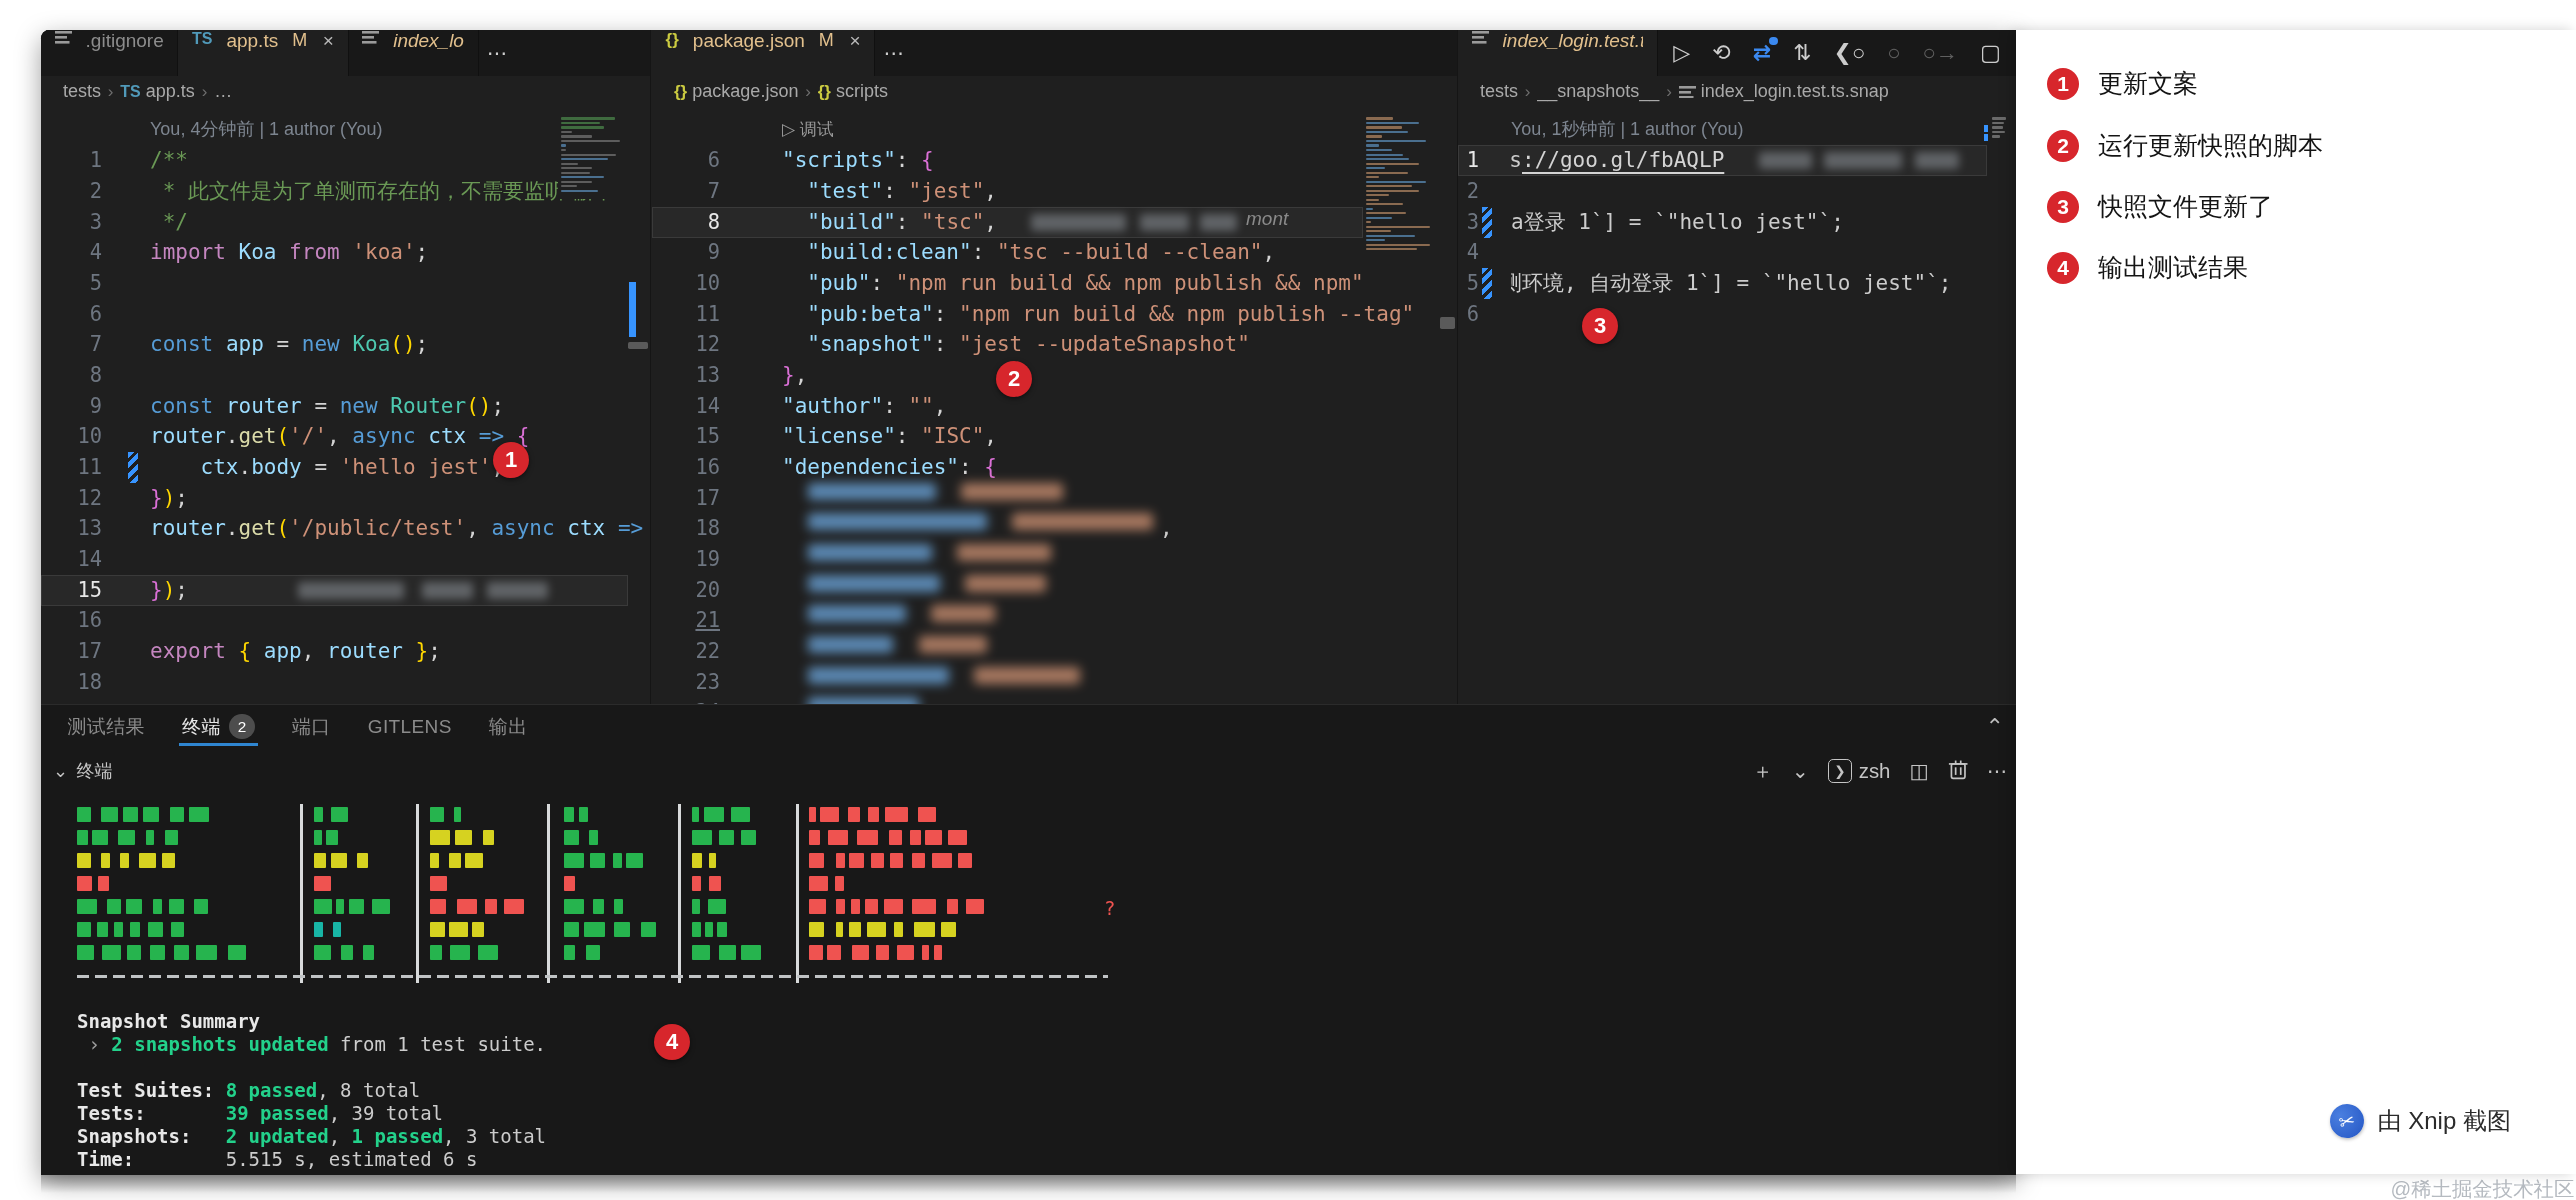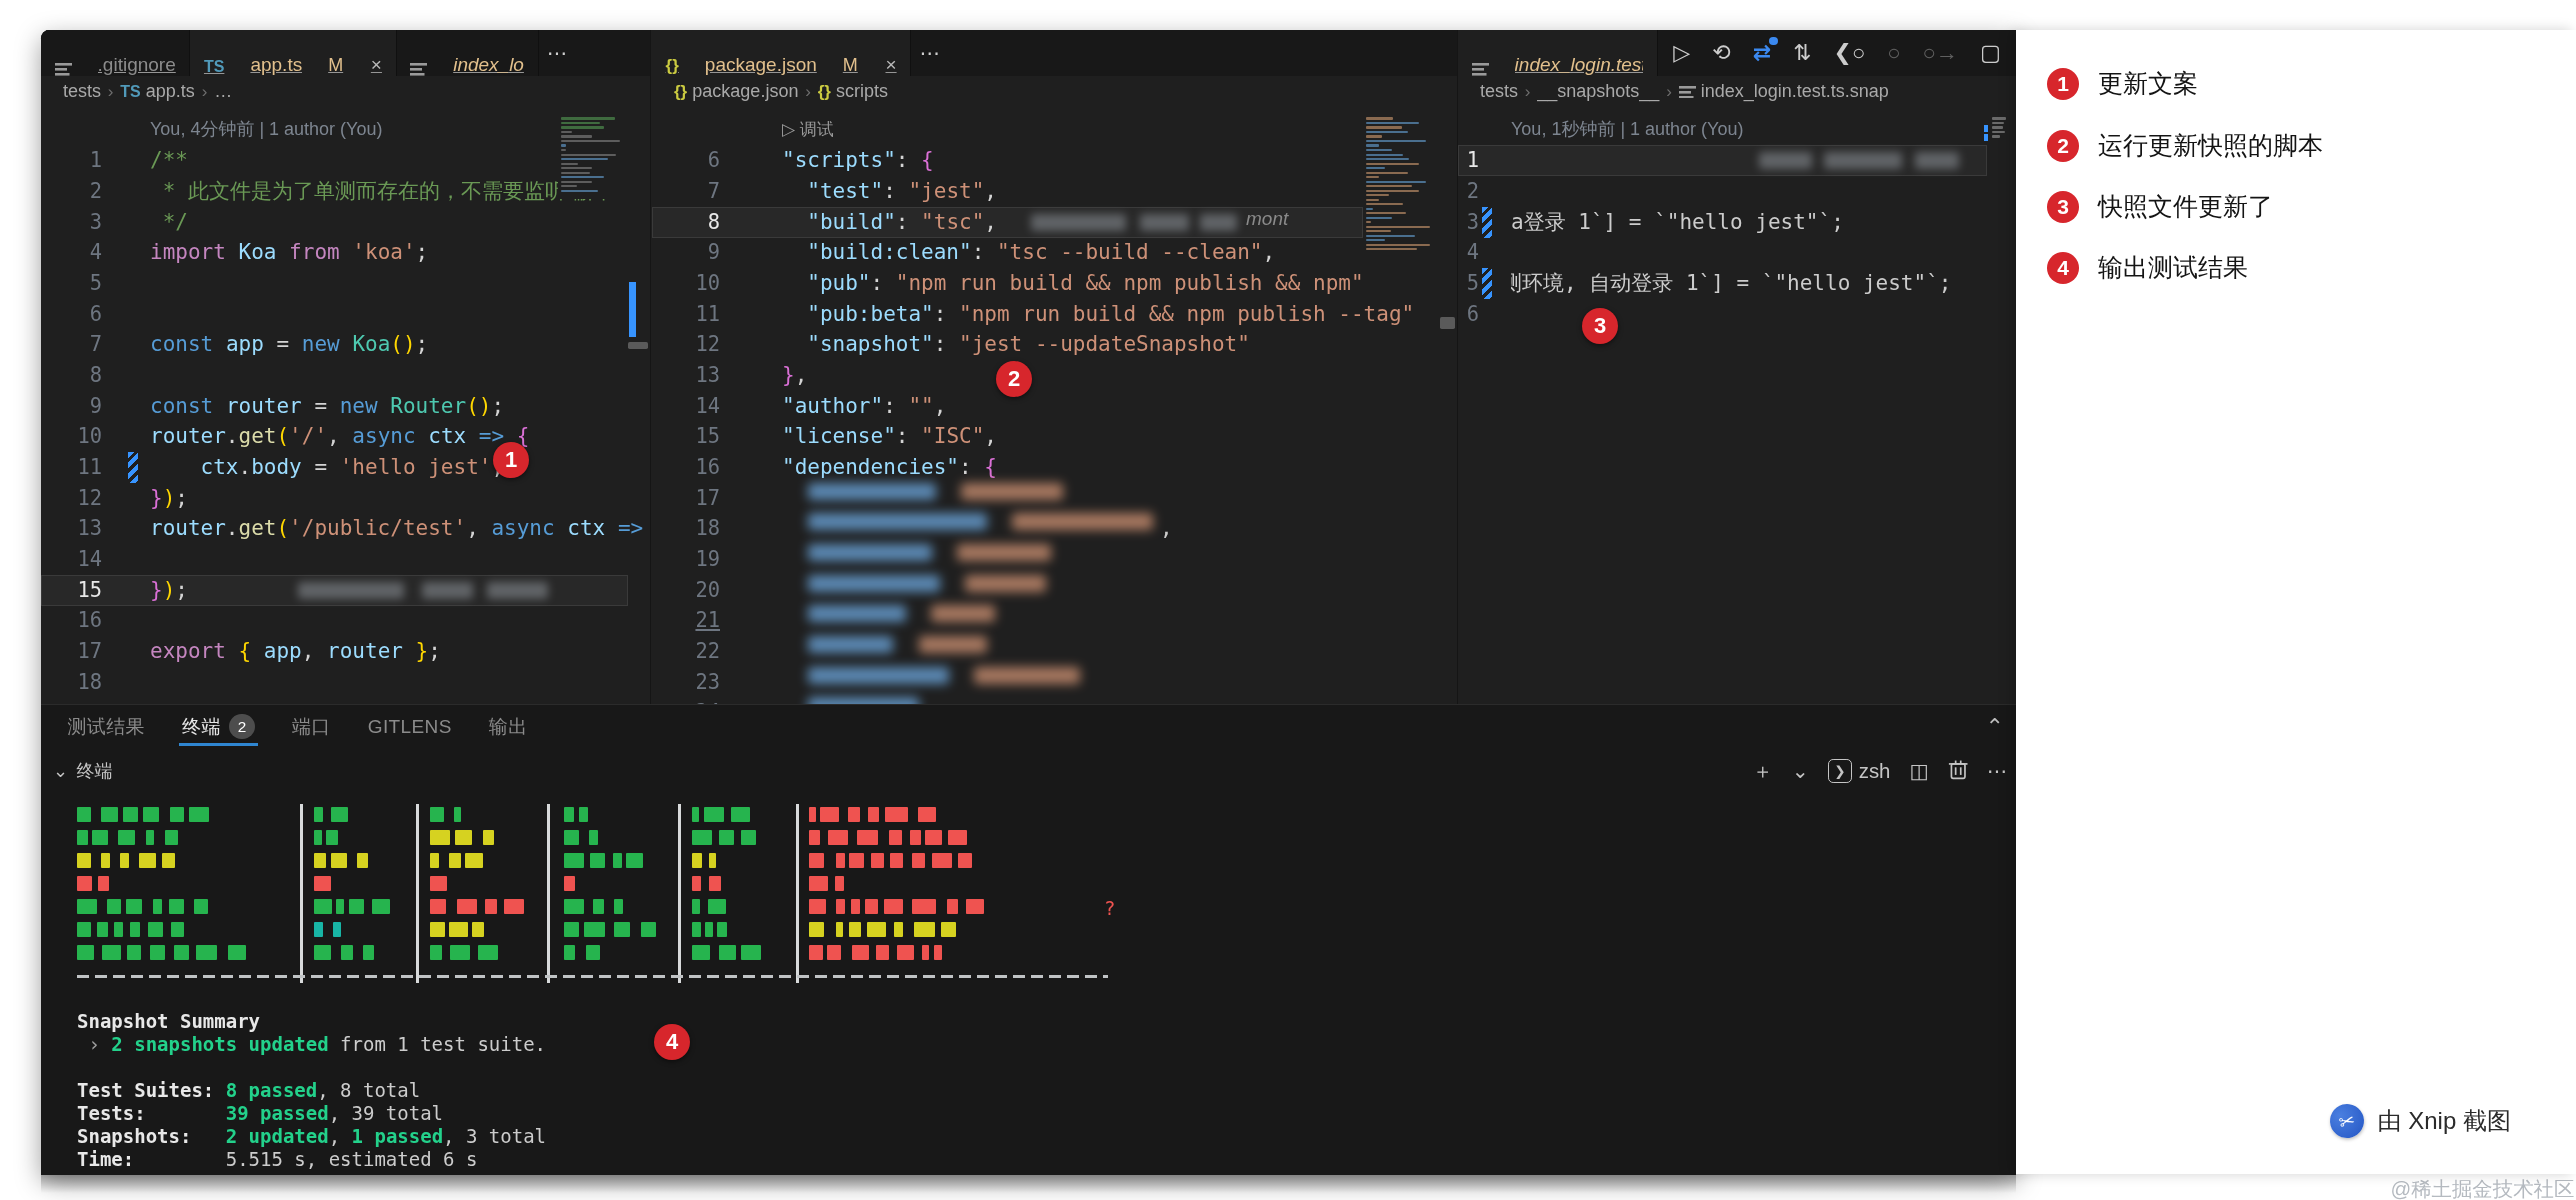--- a/index.html
+++ b/index.html
@@ -8,22 +8,22 @@
   
   .win-bg{position:absolute;left:41px;top:30px;width:1975px;height:1144px;background:#1f1f1f;
           border-radius:8.5px 0 0 8.5px;box-shadow:0 8.5px 25.6px rgba(0,0,0,.38);}
   .win-shadow{position:absolute;left:41px;top:1174px;width:1975px;height:19px;
           background:linear-gradient(180deg,rgba(0,0,0,.30),rgba(0,0,0,0));}
   .group{position:absolute;top:30px;height:674px;overflow:hidden;background:#1f1f1f;border-right:1.7px solid #151515;}
   .g1{left:41px;width:609px;border-radius:8.5px 0 0 0;}
   .g2{left:652px;width:805px;}
   .g3{left:1458px;width:558px;border-right:none;}
   .tabsbar{position:absolute;left:0;top:0;right:0;height:46px;background:#181818;display:flex;align-items:stretch;}
-  .tab{display:flex;align-items:flex-end;gap:26px;padding:0 13.6px;background:#181818;border-right:0.9px solid #101010;
-       font-size:19px;color:#969696;white-space:nowrap;overflow:hidden;text-decoration:underline;}
+  .tab{display:flex;align-items:flex-start;gap:14px;padding:0 13.6px;background:#181818;border-right:0.9px solid #101010;
+       font-size:19px;color:#969696;white-space:nowrap;overflow:hidden;}
   .tab.active{background:#1f1f1f;}
   .tab .lbl{overflow:hidden;text-overflow:clip;}
   .tab .mbadge{color:#e2c08d;font-size:18px;}
   .tab .close{color:#b9b9b9;font-size:19px;margin-left:1.7px;}
   .c-dim{color:#8c8c8c;} .c-mod{color:#e2c08d;}
   .it{font-style:italic;}
   .icon-lines{width:17px;height:13.6px;background:
       linear-gradient(#9a9a9a,#9a9a9a) 0 0.9px/17px 2.6px no-repeat,
       linear-gradient(#9a9a9a,#9a9a9a) 0 6px/12px 2.6px no-repeat,
       linear-gradient(#9a9a9a,#9a9a9a) 0 11px/14.5px 2.6px no-repeat;flex:0 0 auto;}
@@ -356,20 +356,21 @@
         <span class="sep">›</span>
         <div style="display: flex; align-items: center; gap: 5.1px;">
           <div class="icon-lines"></div>
           <span>index_login.test.ts.snap</span>
         </div>
       </div>
       <div class="codearea">
         <div class="blame" style="left: 53px; top: 7.7px;">You, 1秒钟前 | 1 author (You)</div>
         <div class="curline" style="left: 0px; top: 38px; width: 529px;"></div>
         <div class="lnum cur" style="left: 0px; width: 21px; top: 38px;">1</div>
+        <div class="row" style="left: 53px; top: 38px; right: 0px;"><span class="half">s</span><span class="tk-lnk">://goo.gl/fbAQLP</span></div>
         <div class="blurseg" style="left: 301px; top: 38px; width: 53px; margin-top: 6.8px; height: 17px;"></div>
         <div class="blurseg" style="left: 366px; top: 38px; width: 78px; margin-top: 6.8px; height: 17px;"></div>
         <div class="blurseg" style="left: 457px; top: 38px; width: 44px; margin-top: 6.8px; height: 17px;"></div>
         <div class="lnum" style="left: 0px; width: 21px; top: 69px;">2</div>
         <div class="row" style="left: 53px; top: 69px; right: 0px;"></div>
         <div class="lnum" style="left: 0px; width: 21px; top: 100px;">3</div>
         <div class="gmark" style="left: 24px; top: 100px;"></div>
         <div class="row" style="left: 53px; top: 100px; right: 0px;"><span class="tk-txt">a登录 1`] = `"hello jest"`;</span></div>
         <div class="lnum" style="left: 0px; width: 21px; top: 130px;">4</div>
         <div class="row" style="left: 53px; top: 130px; right: 0px;"></div>

